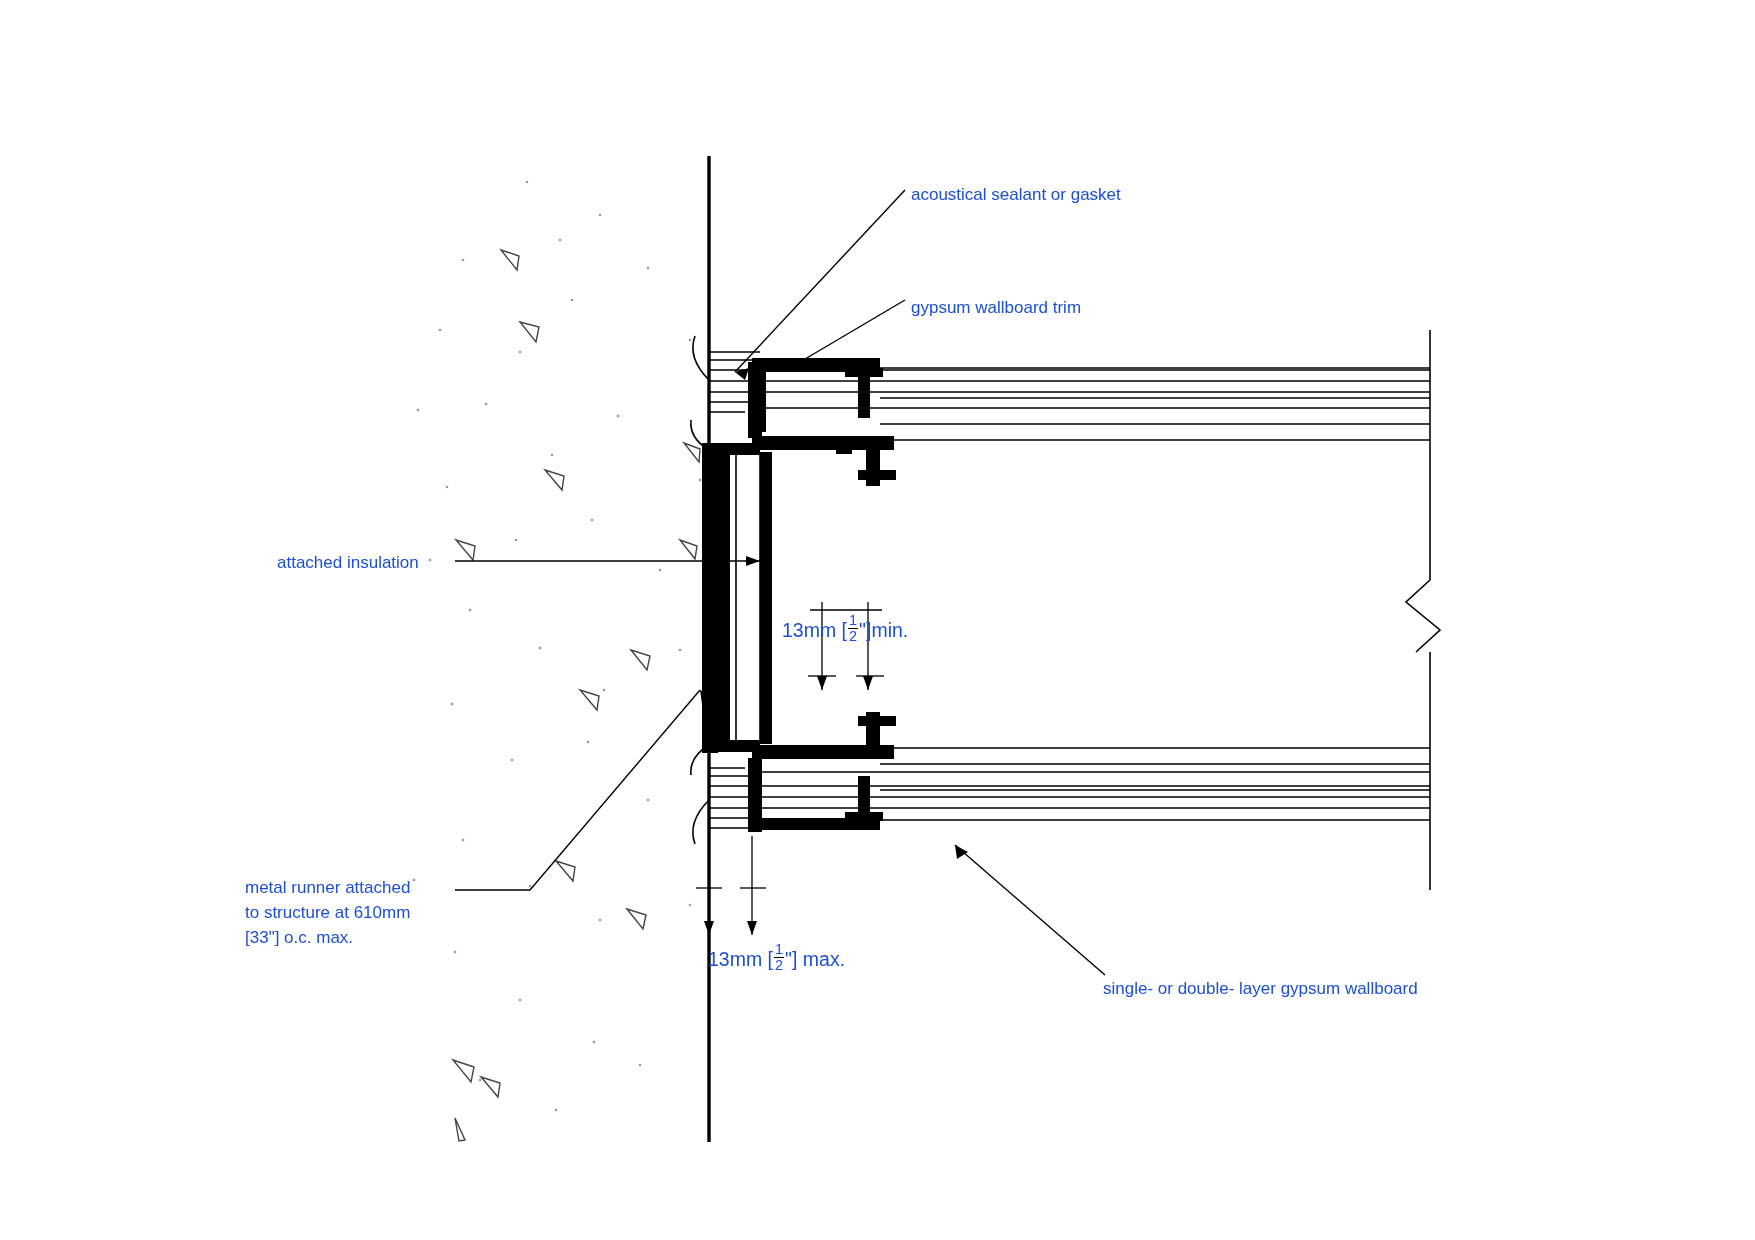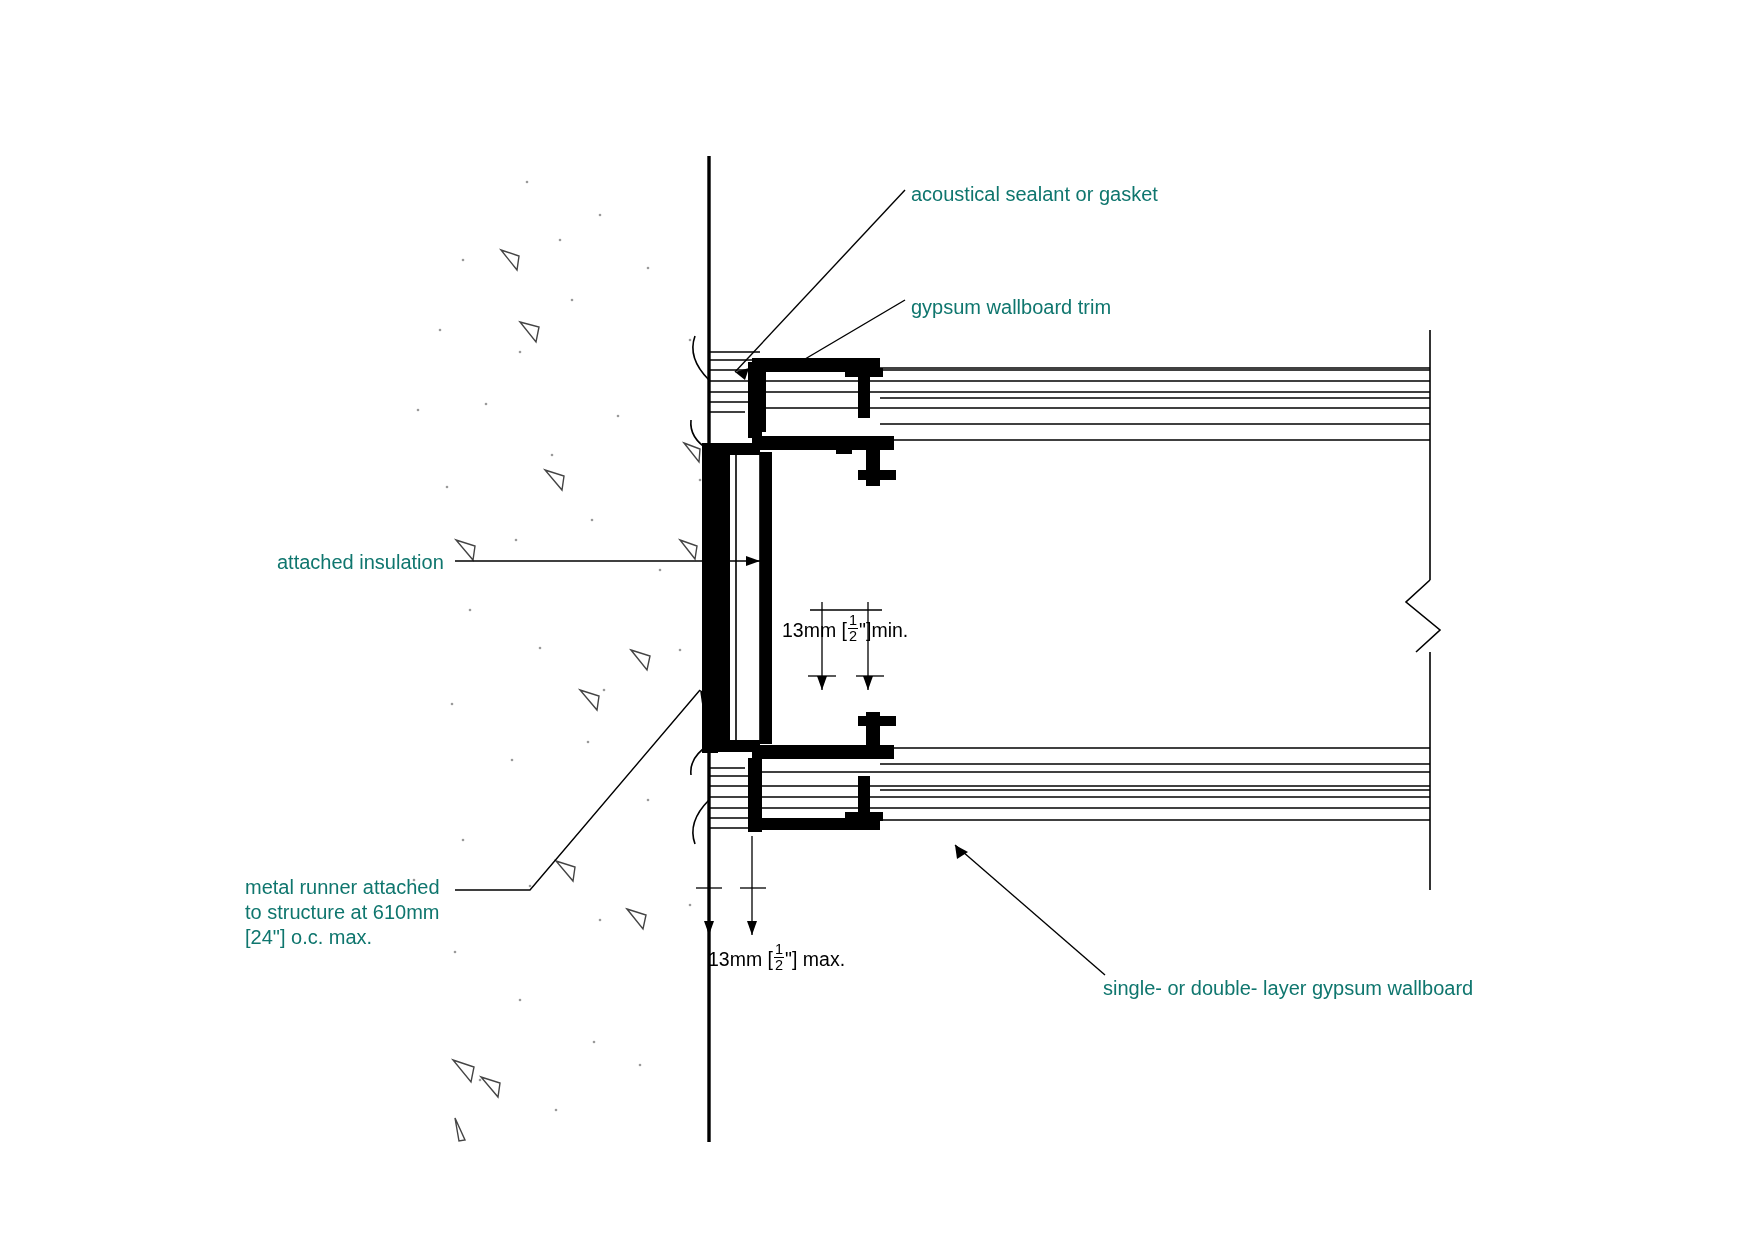--- a/index.html
+++ b/index.html
@@ -20,30 +20,30 @@
   }
   svg.drawing {
     position: absolute;
     left: 0;
     top: 0;
     width: 1755px;
     height: 1240px;
   }
   .label {
     position: absolute;
-    font-size: 20px;
+    font-size: 17px;
     line-height: 25px;
-    color: #0f766e;
+    color: #1d4ed8;
     white-space: pre;
   }
   .dim-label {
     position: absolute;
     font-size: 19.5px;
     line-height: 24px;
-    color: #000000;
+    color: #1d4ed8;
     white-space: nowrap;
     display: flex;
     align-items: center;
   }
   .frac {
     display: inline-flex;
     flex-direction: column;
     align-items: center;
     justify-content: center;
     vertical-align: middle;
@@ -248,21 +248,21 @@
   </svg>
 
   <div class="label" style="left:911px; top:182px;">acoustical sealant or gasket</div>
 
   <div class="label" style="left:911px; top:295px;">gypsum wallboard trim</div>
 
   <div class="label" style="left:277px; top:550px;">attached insulation</div>
 
   <div class="label" style="left:245px; top:875px;">metal runner attached
 to structure at 610mm
-[24"] o.c. max.</div>
+[33"] o.c. max.</div>
 
   <div class="label" style="left:1103px; top:976px;">single- or double- layer gypsum wallboard</div>
 
   <div class="dim-label" style="left:782px; top:614px;">
     <span>13mm [</span>
       <span class="frac">
         <span class="num">1</span>
         <span class="den">2</span>
       </span>
       <span>"]min.</span>

